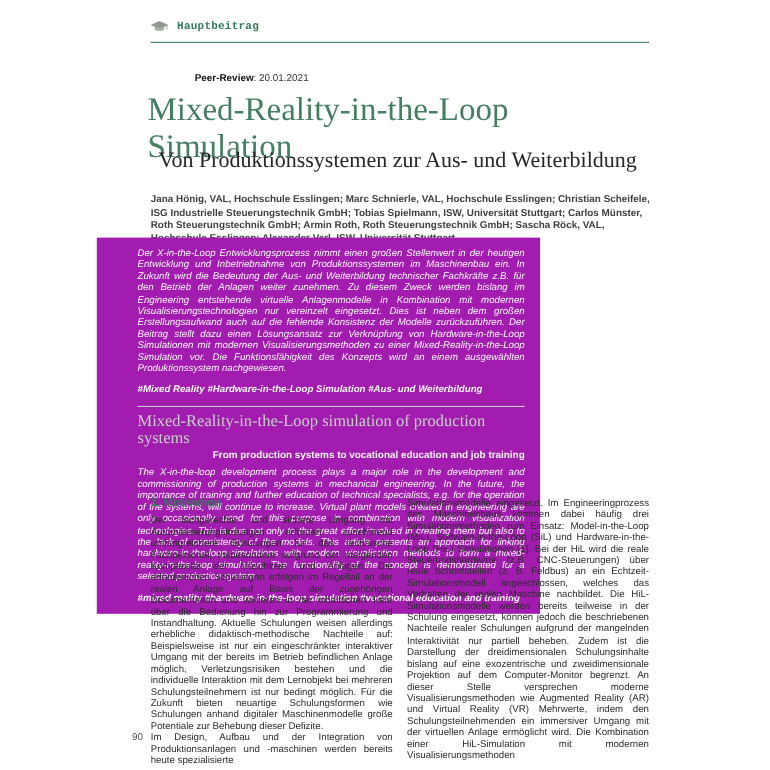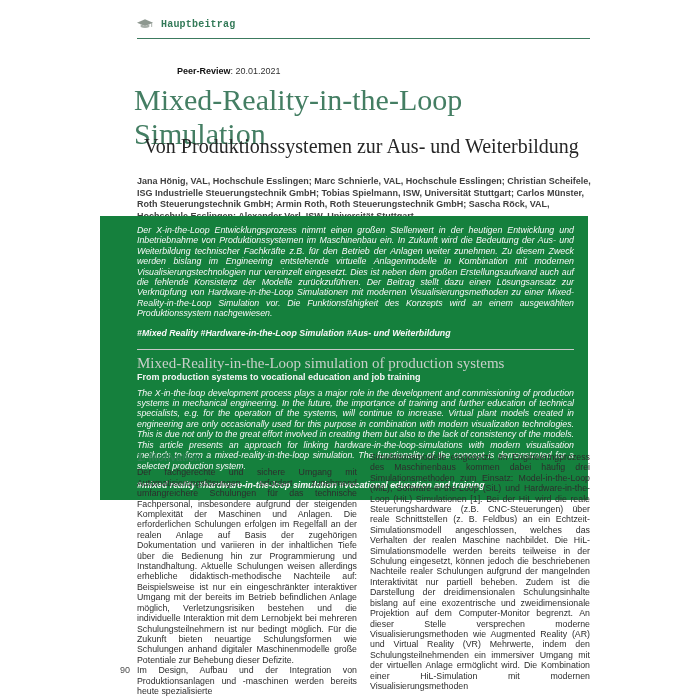--- a/index.html
+++ b/index.html
@@ -33,37 +33,37 @@
     font-size:20px; color:#262626; margin:0;
   }
 
   .authors {
     position:absolute; left:137px; top:176px; width:455px;
     font-size:9px; line-height:11.5px; font-weight:600; color:#3f3f3f;
   }
 
   
   .graybox {
-    position:absolute; left:100px; top:216px; width:488px; box-sizing:border-box;
-    background:#15803d; color:#f7f7f7; padding:9px 14px 10px 37px;
+    position:absolute; left:88px; top:216px; width:403px; box-sizing:border-box;
+    background:#a21caf; color:#f7f7f7; padding:9px 14px 10px 37px;
   }
   .abs-text {
     font-style:italic; font-size:8.8px; line-height:10.4px;
     text-align:justify; margin:0;
   }
   .kw {
     font-style:italic; font-weight:bold; font-size:8.8px; margin-top:9px;
   }
   .box-rule { border:none; border-top:1px solid #c9c9c9; margin:11px 0 0 0; }
   .en-title {
     font-family:"Liberation Serif", serif; font-weight:normal;
     font-size:15px; line-height:16px; color:#c8cec9; margin:5px 0 0 0;
   }
   .en-subtitle {
-    font-size:9px; font-weight:bold; color:#f5f5f5; margin:1px 0 6px 0;
+    font-size:9px; font-weight:bold; color:#f5f5f5; margin:1px 0 6px 0;text-align:right;
   }
 
   
   .columns {
     position:absolute; left:137px; top:452px; width:453px;
     display:flex; gap:13px;
   }
   .col { flex:1; font-size:8.8px; line-height:10.4px; text-align:justify; color:#2d2d2d; hyphens:auto; }
   .col h2 { font-size:10.5px; color:#2e7d52; margin:0 0 5px 0; }
   .col p { margin:0; }

